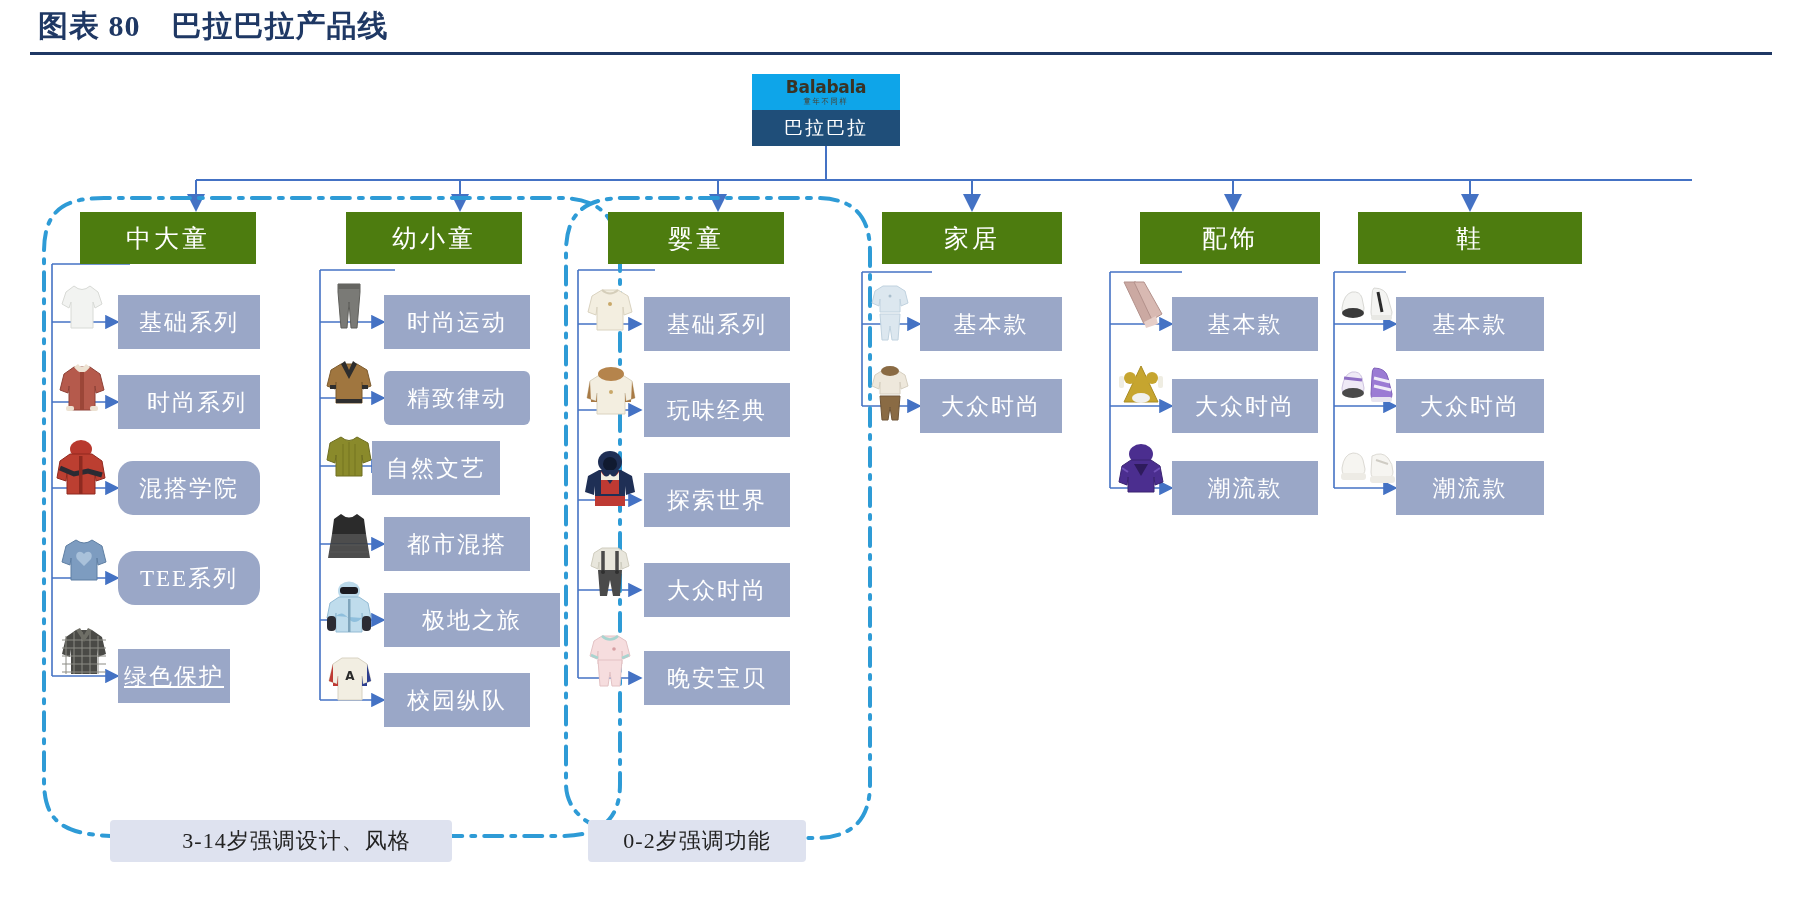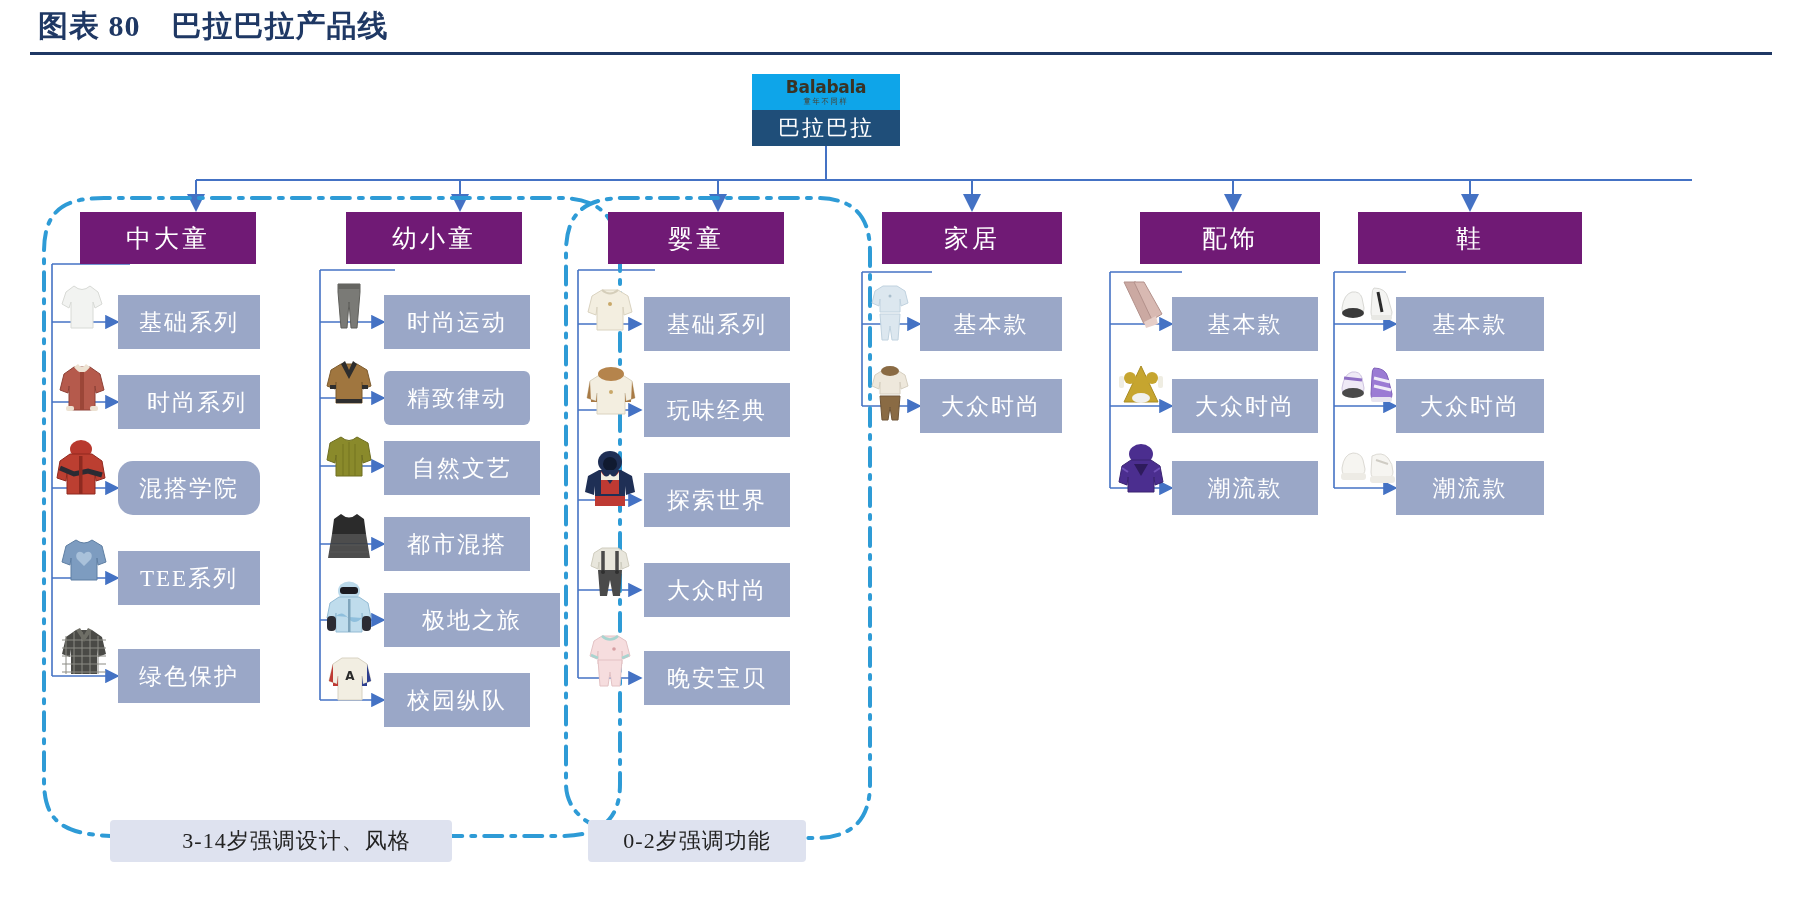--- a/index.html
+++ b/index.html
@@ -36,30 +36,30 @@
     color: #3A3223; letter-spacing: -0.3px; line-height: 1;
   }
   .brand-logo-cn {
     font-family: "Liberation Serif", serif; font-size: 8px; color: #4a4030;
     letter-spacing: 2px; line-height: 1; margin-top: 2px; transform: scaleX(0.9);
   }
   .brand-name {
     position: absolute; left: 0; top: 36px; width: 148px; height: 36px;
     background: #1F4E79; color: #ffffff; display: flex;
     align-items: center; justify-content: center;
-    font-size: 22px; letter-spacing: 2px;
+    font-size: 19px; letter-spacing: 2px;
   }
 
   
   .wires { position: absolute; left: 0; top: 0; width: 1802px; height: 900px; pointer-events: none; }
 
   
   .col { position: absolute; }
   .col-head {
-    position: absolute; background: #701a75; color: #ffffff;
+    position: absolute; background: #4d7c0f; color: #ffffff;
     display: flex; align-items: center; justify-content: center;
     font-size: 25px; letter-spacing: 3px; height: 52px;
   }
   .leaf {
     position: absolute; background: #9AA7C7; color: #ffffff;
     display: flex; align-items: center; justify-content: center;
     font-size: 23px; letter-spacing: 2px; height: 54px;
   }
   .thumb { position: absolute; }
   .thumb svg { display: block; }
@@ -196,33 +196,33 @@
       </svg>
     </div>
     <div class="leaf" style="left:118px; top:461px; width:142px;border-radius:15px;">混搭学院</div>
 
     <div class="thumb" style="left:58px; top:532px;">
       <svg width="52" height="54" viewBox="0 0 52 54">
         <path d="M18,8 L8,14 L4,30 L12,33 L13,26 L13,48 L39,48 L39,26 L40,33 L48,30 L44,14 L34,8 Q26,14 18,8 Z" fill="#7D9CC0" stroke="#5F7FA3" stroke-width="1"></path>
         <path d="M26,22 C22,17 16,21 19,27 L26,34 L33,27 C36,21 30,17 26,22 Z" fill="#A9C1DA"></path>
       </svg>
     </div>
-    <div class="leaf" style="left:118px; top:551px; width:142px;">TEE系列</div>
+    <div class="leaf" style="left:118px; top:551px; width:142px;border-radius:17px;">TEE系列</div>
 
     <div class="thumb" style="left:58px; top:622px;">
       <svg width="52" height="58" viewBox="0 0 52 58">
         <path d="M18,8 L8,15 L4,32 L12,35 L13,27 L13,52 L39,52 L39,27 L40,35 L48,32 L44,15 L34,8 Z" fill="#4A4A46"></path>
         <g stroke="#8B8B84" stroke-width="1">
           <path d="M8,14 L8,52 M16,10 L16,52 M24,10 L24,52 M32,10 L32,52 M40,14 L40,52"></path>
           <path d="M4,18 L48,18 M4,26 L48,26 M4,34 L48,34 M4,42 L48,42 M4,50 L48,50"></path>
         </g>
         <path d="M18,8 L26,20 L34,8 L30,6 L26,13 L22,6 Z" fill="#6E6E66"></path>
       </svg>
     </div>
-    <div class="leaf" style="left:118px; top:649px; width:142px;">绿色保护</div>
+    <div class="leaf" style="left:118px; top:649px; width:112px;text-decoration:underline;">绿色保护</div>
   </div>
 
   <div class="col">
     <div class="col-head" style="left:346px; top:212px; width:176px;">幼小童</div>
 
     <div class="thumb" style="left:328px; top:280px;">
       <svg width="42" height="52" viewBox="0 0 42 52">
         <path d="M10,4 L32,4 L32,12 L29,48 L23,48 L21,22 L19,48 L13,48 L10,12 Z" fill="#7A7A76" stroke="#5E5E5A" stroke-width="1"></path>
         <rect x="10" y="4" width="22" height="5" fill="#656561"></rect>
       </svg>
@@ -241,21 +241,21 @@
     <div class="leaf" style="left:384px; top:371px; width:146px;border-radius:6px;">精致律动</div>
 
     <div class="thumb" style="left:324px; top:430px;">
       <svg width="50" height="50" viewBox="0 0 50 50">
         <path d="M17,7 L6,13 L3,30 L11,33 L12,25 L12,46 L38,46 L38,25 L39,33 L47,30 L44,13 L33,7 Q25,14 17,7 Z" fill="#8A8A2B" stroke="#6E6E21" stroke-width="1"></path>
         <g stroke="#747421" stroke-width="1">
           <path d="M19,14 L19,46 M25,12 L25,46 M31,14 L31,46"></path>
         </g>
       </svg>
     </div>
-    <div class="leaf" style="left:384px; top:441px; width:156px;">自然文艺</div>
+    <div class="leaf" style="left:372px; top:441px; width:128px;">自然文艺</div>
 
     <div class="thumb" style="left:324px; top:508px;">
       <svg width="50" height="54" viewBox="0 0 50 54">
         <path d="M17,6 L10,11 L8,26 L42,26 L40,11 L33,6 Q25,13 17,6 Z" fill="#2B2B2B"></path>
         <path d="M8,26 L4,50 L46,50 L42,26 Z" fill="#3A3A3A" opacity="0.9"></path>
         <path d="M5,44 L45,44" stroke="#555" stroke-width="1.5"></path>
         <path d="M6,37 L44,37" stroke="#555" stroke-width="1.5"></path>
       </svg>
     </div>
     <div class="leaf" style="left:384px; top:517px; width:146px;">都市混搭</div>

